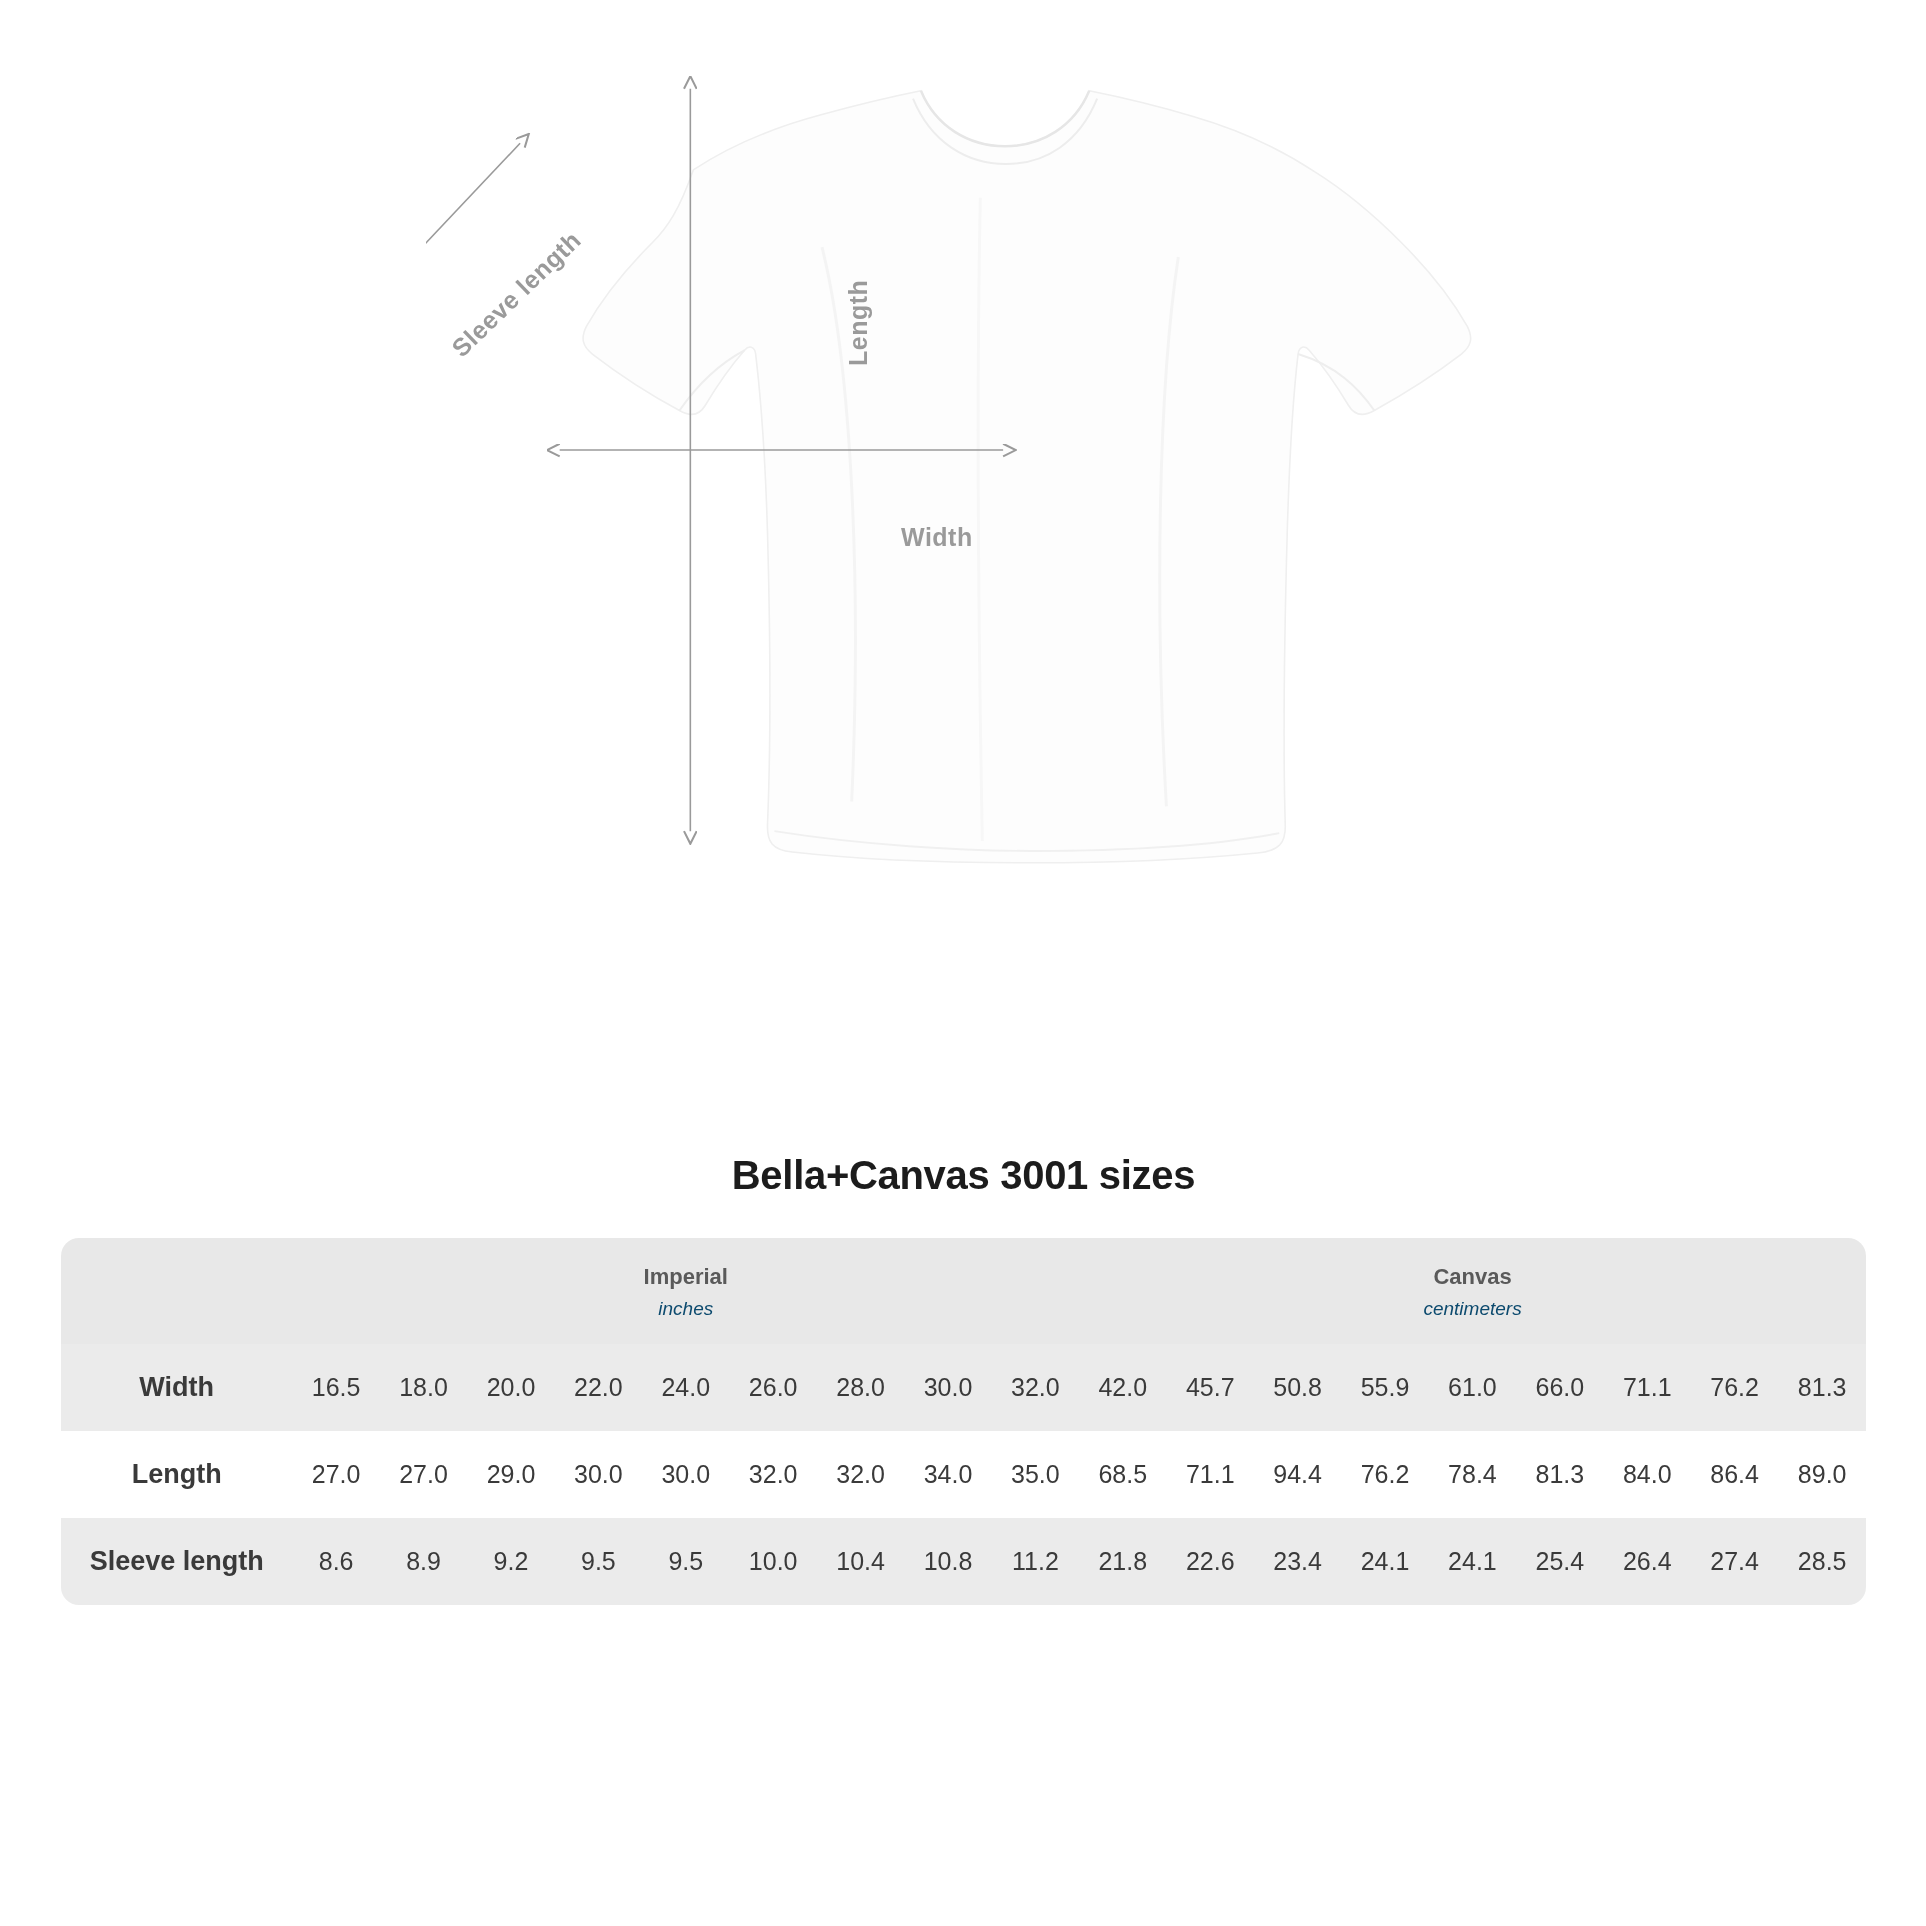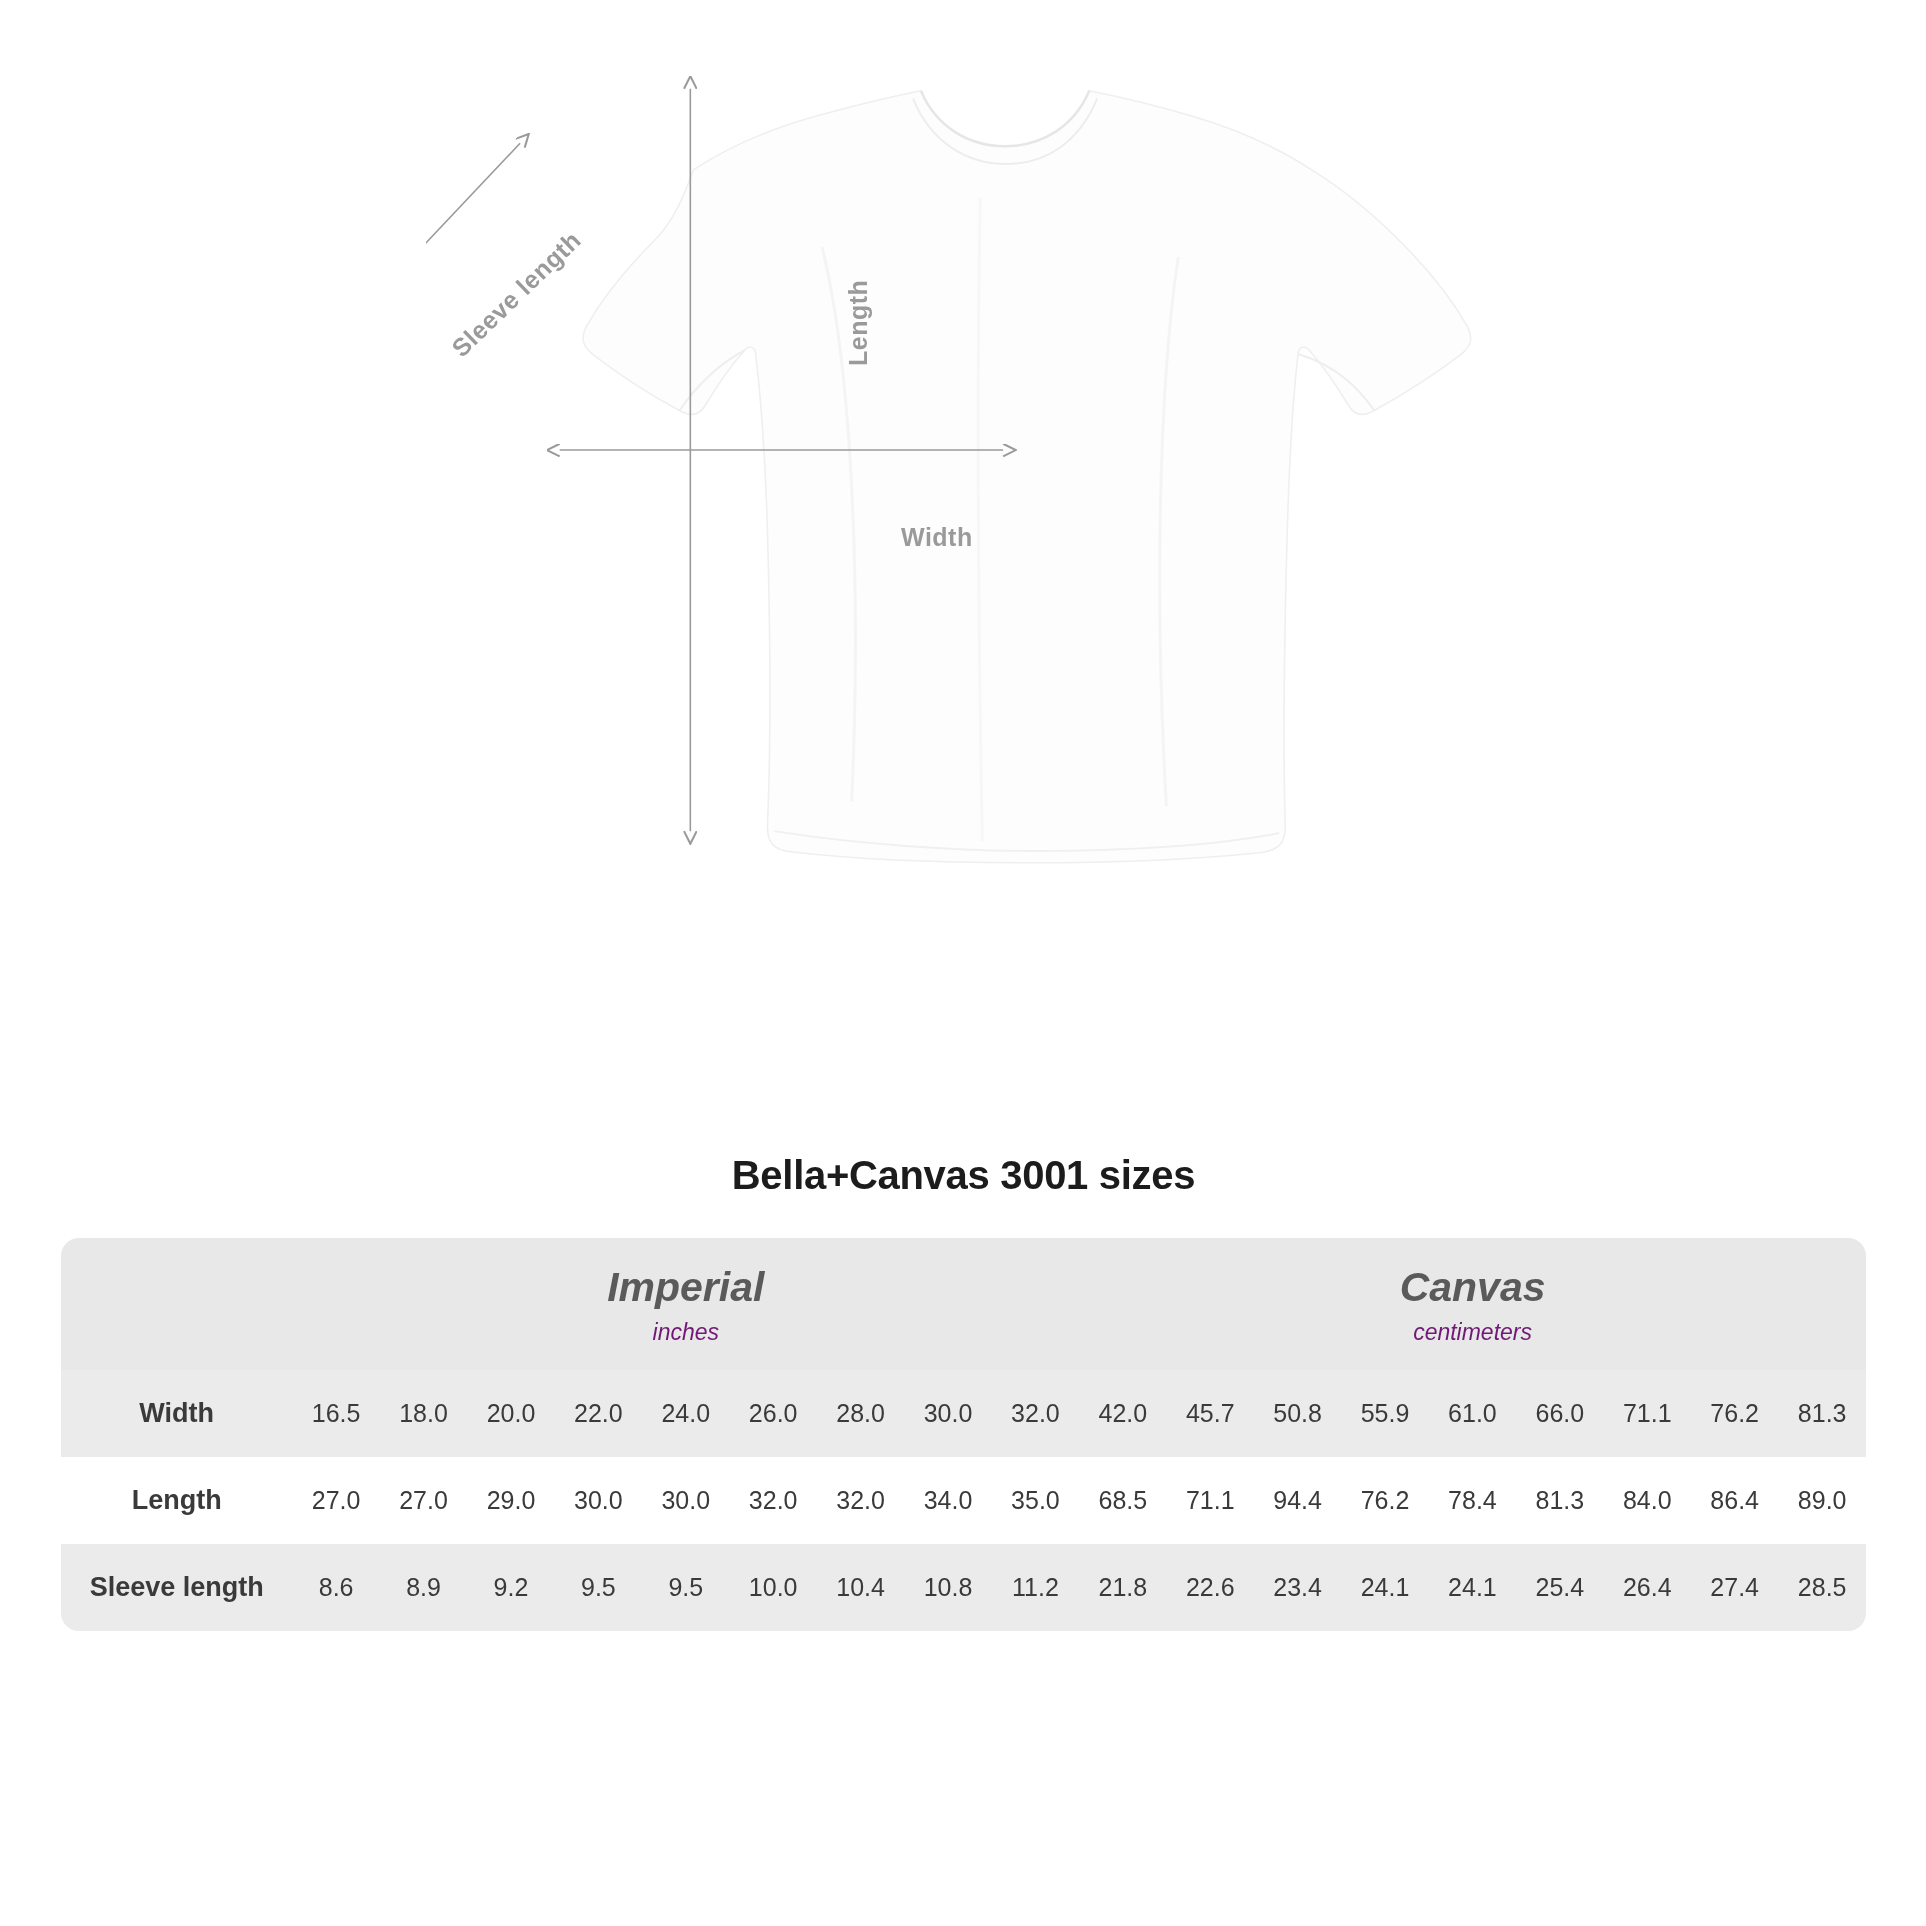--- a/index.html
+++ b/index.html
@@ -87,29 +87,28 @@
     font-size: 25px;
     color: #3a3a3a;
     border: none;
   }
   
   .unitrow td {
     background: #e8e8e8;
     padding: 26px 0 24px 0;
   }
   .unit-name {
-    font-size: 41px;
+    font-size: 22px;
+    font-weight: bold;
+    color: #5a5a5a;
+  }
+  .unit-sub {
+    font-size: 19px;
     font-style: italic;
-    font-weight: bold;
-    color: #5a5a5a;
-  }
-  .unit-sub {
-    font-size: 23px;
-    font-style: italic;
-    color: #701a75;
+    color: #0c4a6e;
     margin-top: 8px;
   }
   
   .sizerow td {
     background: #ffffff;
     padding: 28px 0;
     font-weight: bold;
     color: #4a4a4a;
     font-size: 26px;
     border-left: 1px solid #ededed;

